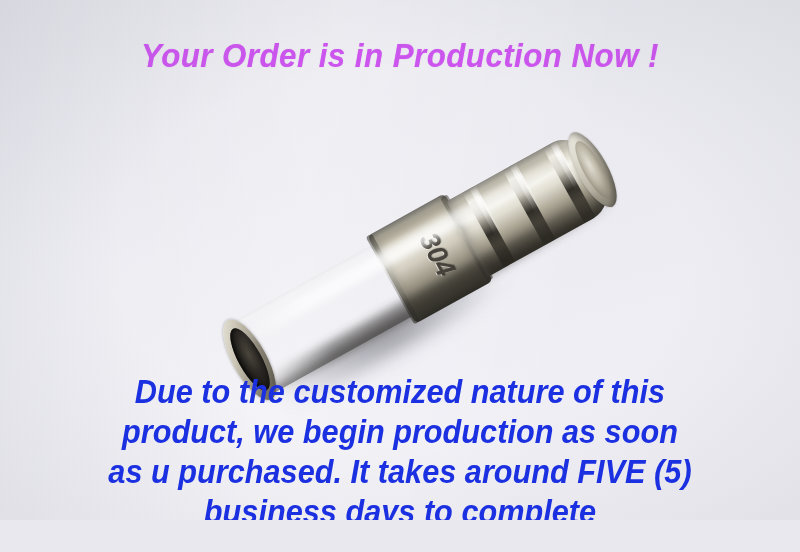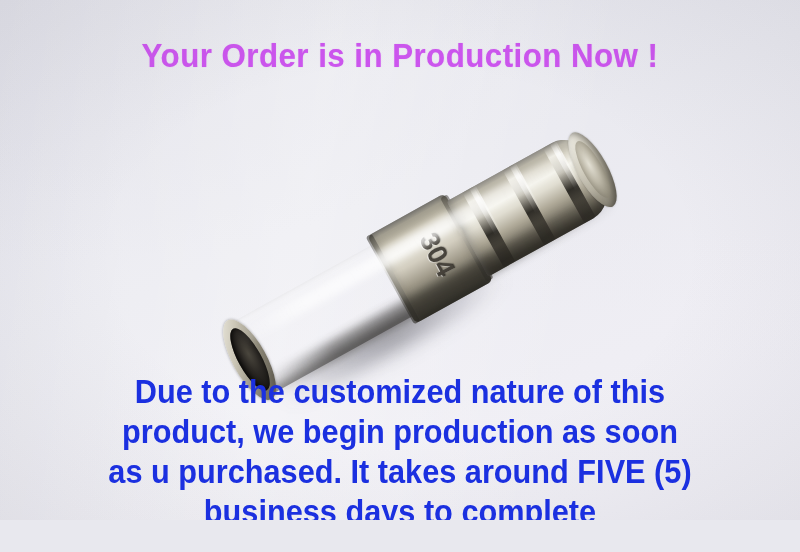--- a/index.html
+++ b/index.html
@@ -21,20 +21,21 @@
   #notice-canvas {
     position: absolute;
     left: 0; top: 0;
     width: 800px;
     height: 520px;
     background:
        radial-gradient(120% 90% at 78% 96%, #f0eff5 0%, rgba(240,239,245,0) 60%),
        radial-gradient(100% 80% at 8% 4%, #e3e3ea 0%, rgba(227,227,234,0) 58%),
        linear-gradient(158deg, #e4e4ec 0%, #eaeaf0 42%, #eeedf3 72%, #f1f0f5 100%);
     overflow: hidden;
+    font-style: italic;
   }
 
   
   #backdrop-sheen {
     position:absolute; left:0; top:0; width:800px; height:552px;
     background:
       linear-gradient(100deg, rgba(255,255,255,0) 0%, rgba(255,255,255,.35) 38%, rgba(255,255,255,0) 70%);
     pointer-events:none;
   }
   #backdrop-vignette {

